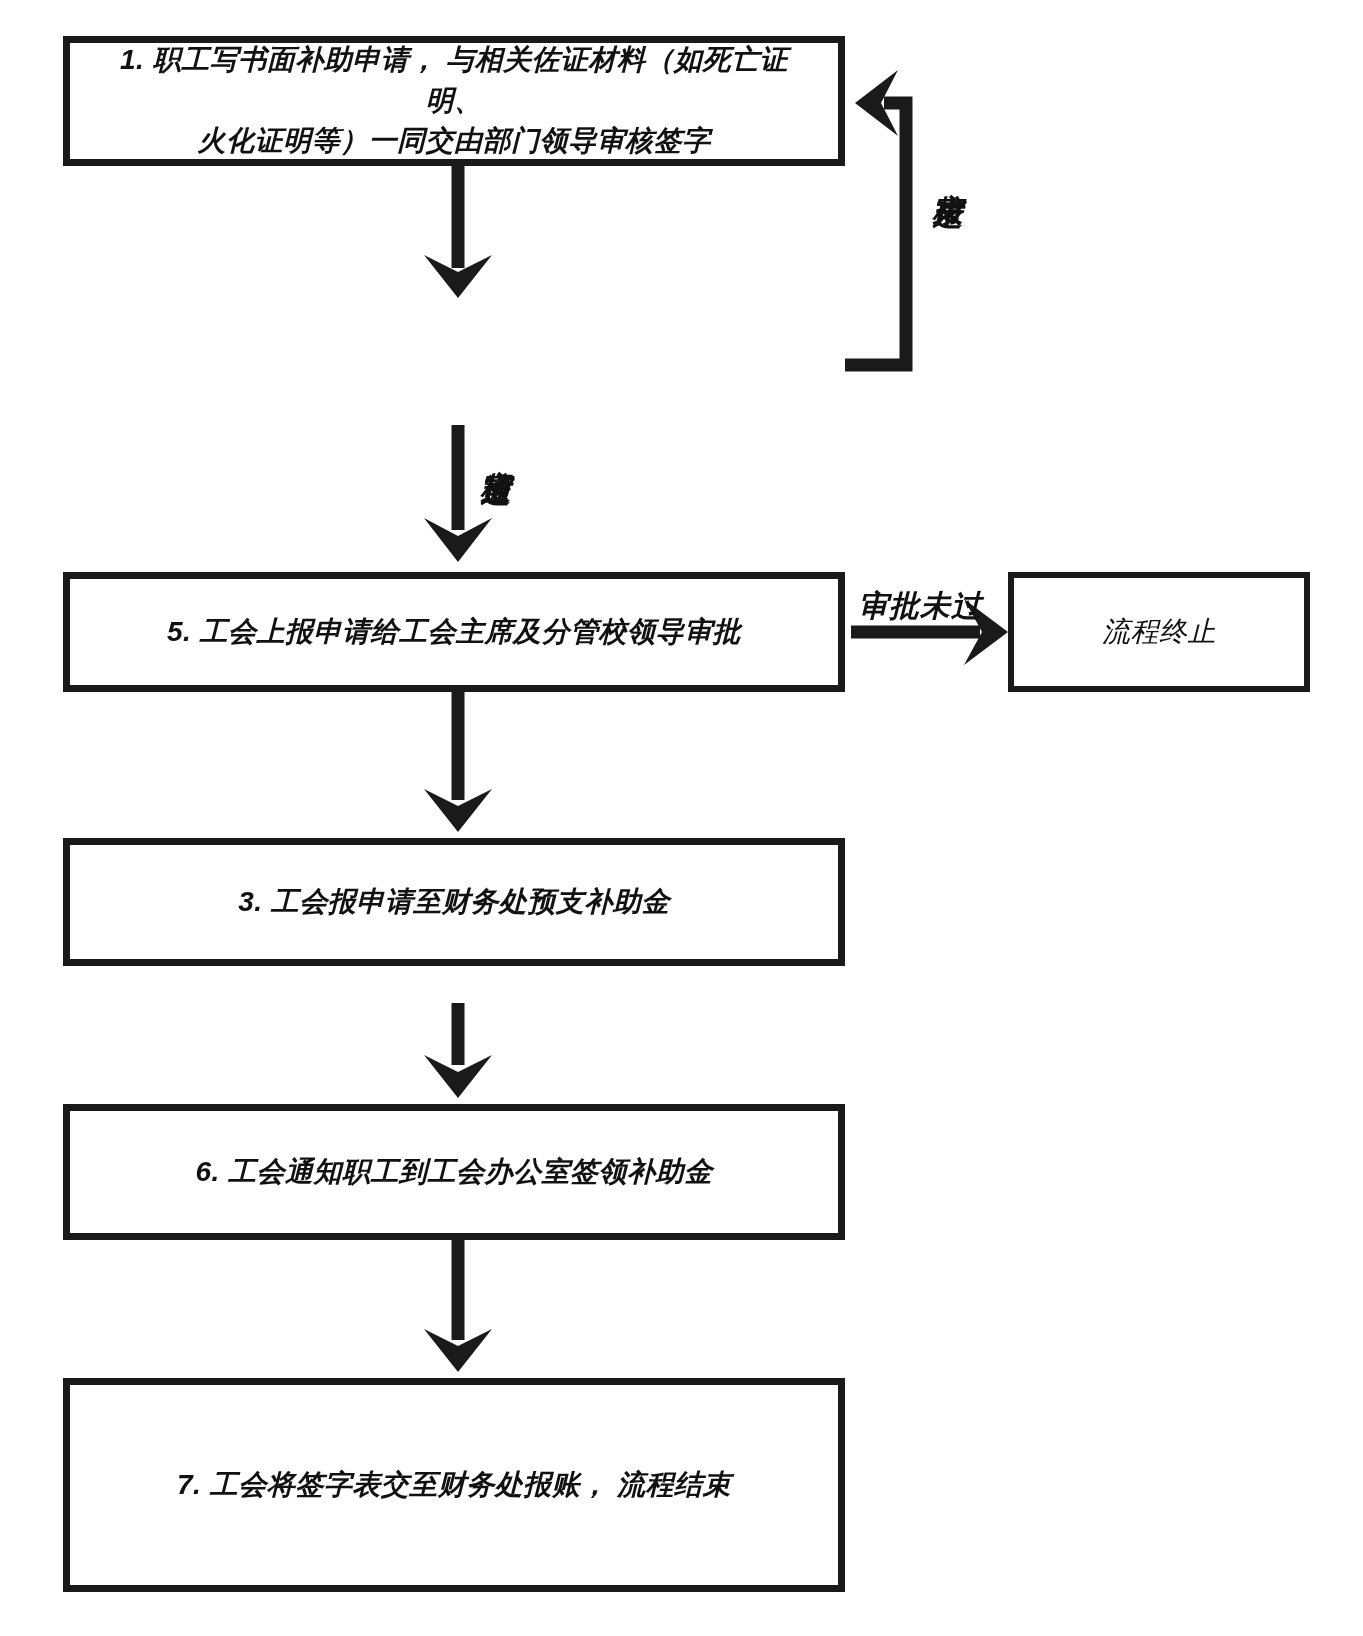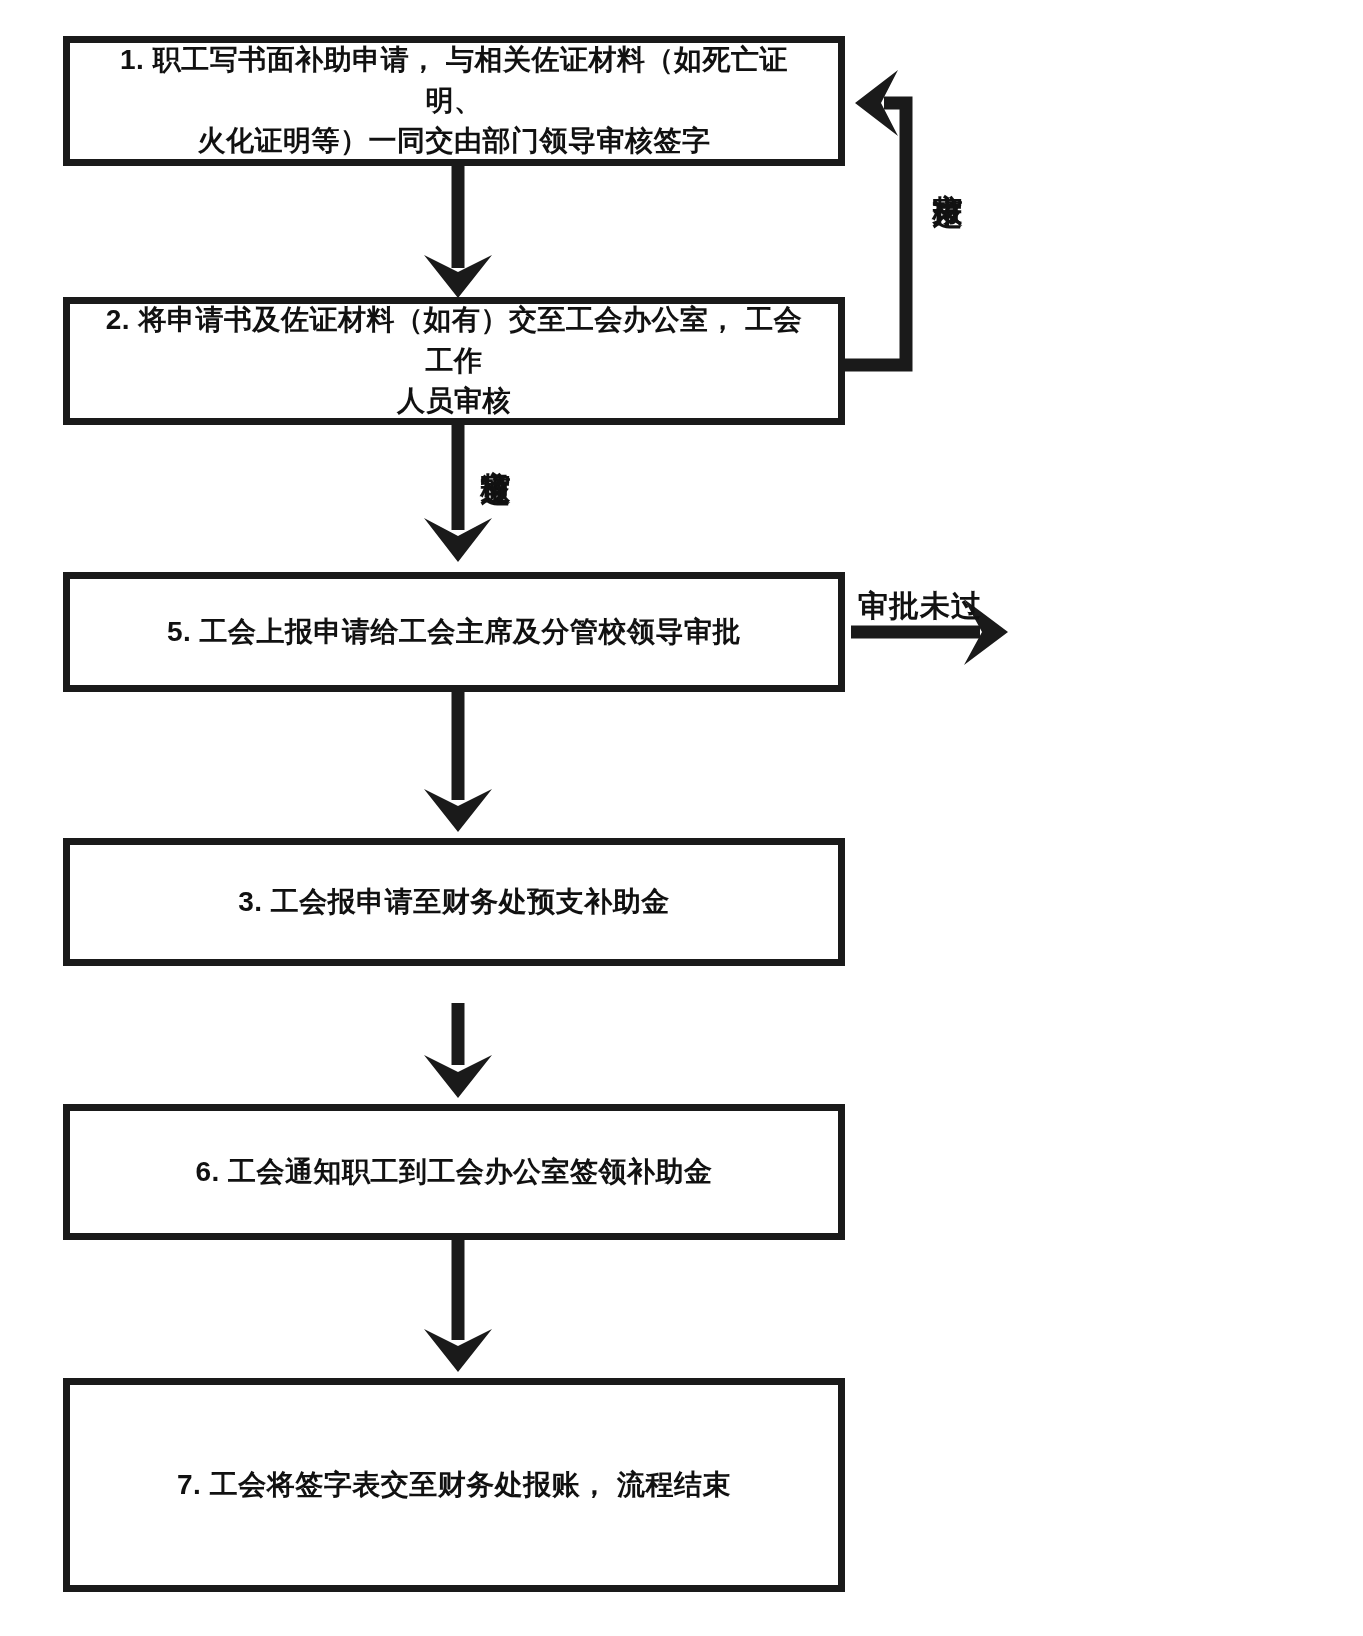--- a/index.html
+++ b/index.html
@@ -9,20 +9,21 @@
   }
   body {
     font-family: "Liberation Sans", "DejaVu Sans", sans-serif;
   }
   #canvas {
     position: relative;
     width: 1363px;
     height: 1636px;
     background: #ffffff;
     overflow: hidden;
+    font-style: italic;
   }
   .node {
     position: absolute;
     box-sizing: border-box;
     border: 7px solid #1a1a1a;
     background: #ffffff;
     display: flex;
     align-items: center;
     justify-content: center;
   }
@@ -119,29 +120,28 @@
       <line x1="458" y1="1240" x2="458" y2="1340" stroke-width="13"></line>
       <polygon class="head" points="458,1372 424,1329 458,1346 492,1329"></polygon>
     </g>
   </svg>
 
   <div class="node" style="left:63px; top:36px; width:782px; height:130px;">
     <span class="node-text">1. 职工写书面补助申请，  与相关佐证材料（如死亡证明、
 火化证明等）一同交由部门领导审核签字</span>
   </div>
 
-  <div class="node" style="left:63px; top:297px; width:782px; height:128px;">
-    <span class="node-text">2. 将申请书及佐证材料（如有）交至工会办公室，  工会工作
-人员审核</span>
-  </div>
 
   <div class="node" style="left:63px; top:572px; width:782px; height:120px;">
     <span class="node-text">5. 工会上报申请给工会主席及分管校领导审批</span>
   </div>
 
+  <div class="node terminal" style="left:1008px; top:572px; width:302px; height:120px;">
+    <span class="node-text">流程终止</span>
+  </div>
 
   <div class="node" style="left:63px; top:838px; width:782px; height:128px;">
     <span class="node-text">3. 工会报申请至财务处预支补助金</span>
   </div>
 
   <div class="node" style="left:63px; top:1104px; width:782px; height:136px;">
     <span class="node-text">6. 工会通知职工到工会办公室签领补助金</span>
   </div>
 
   <div class="node" style="left:63px; top:1378px; width:782px; height:214px;">

